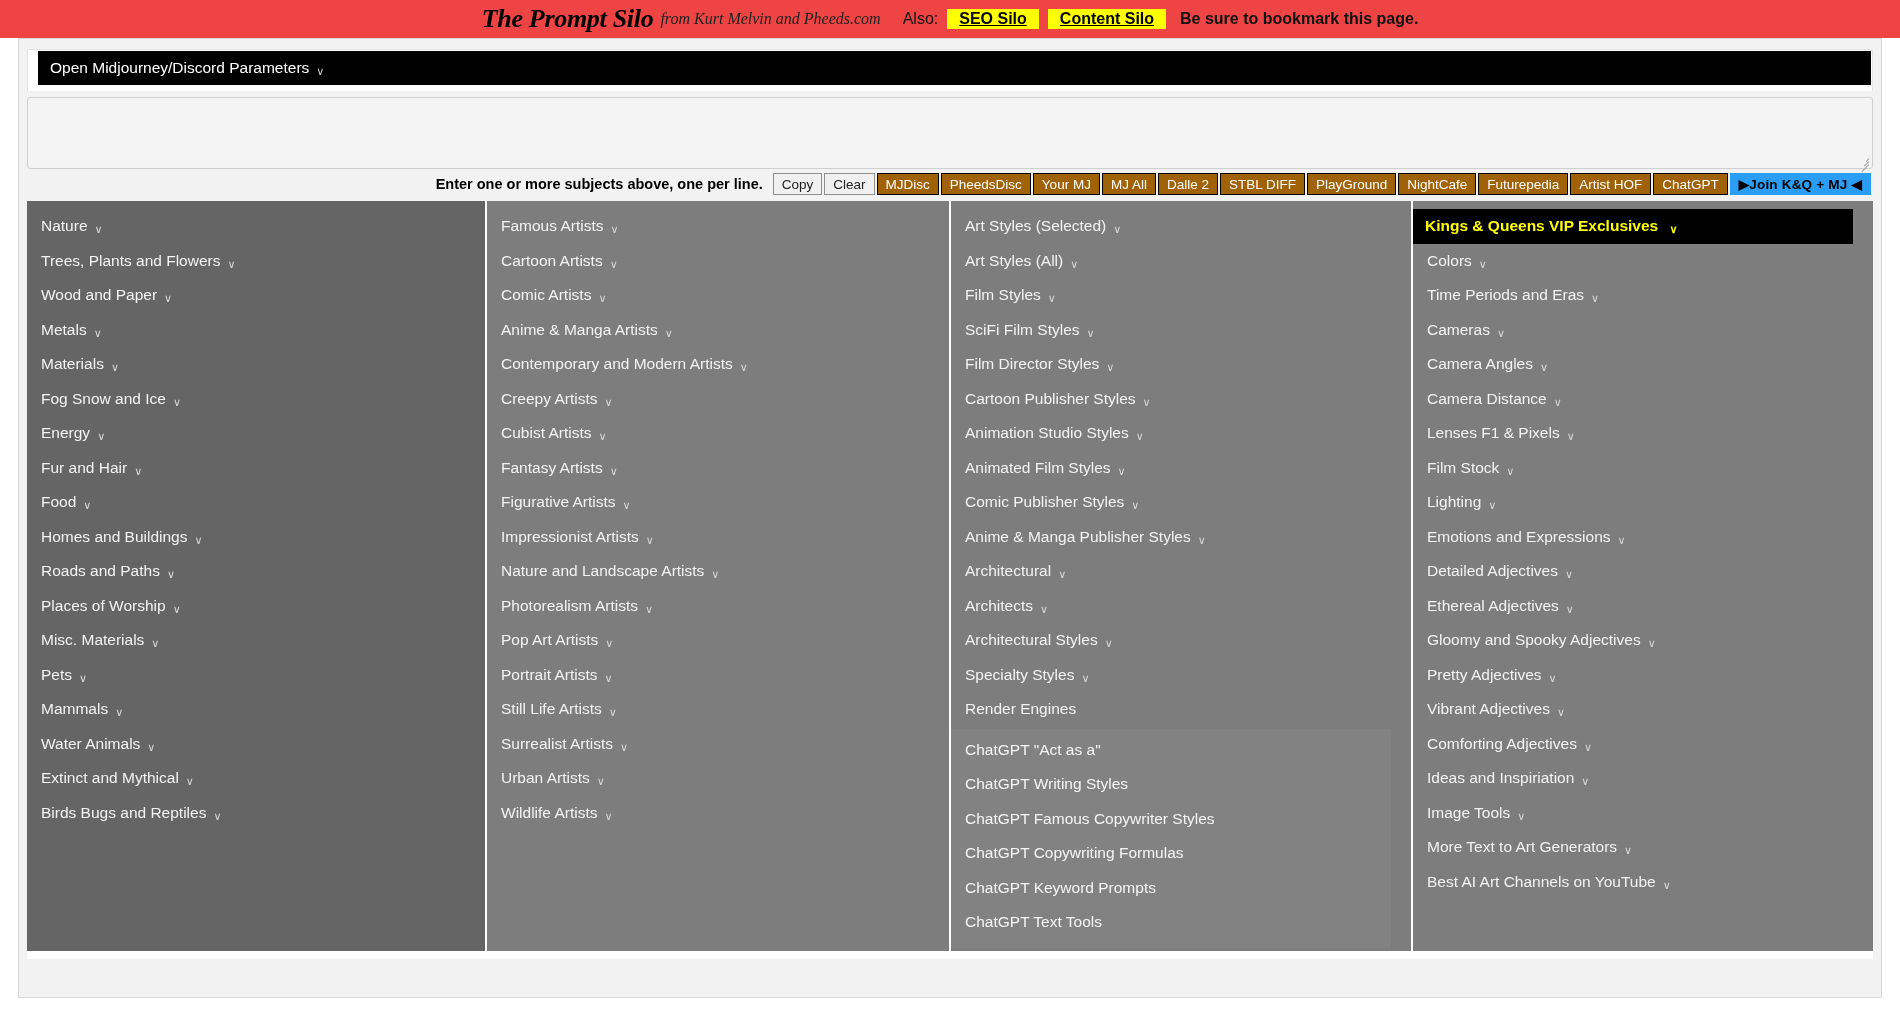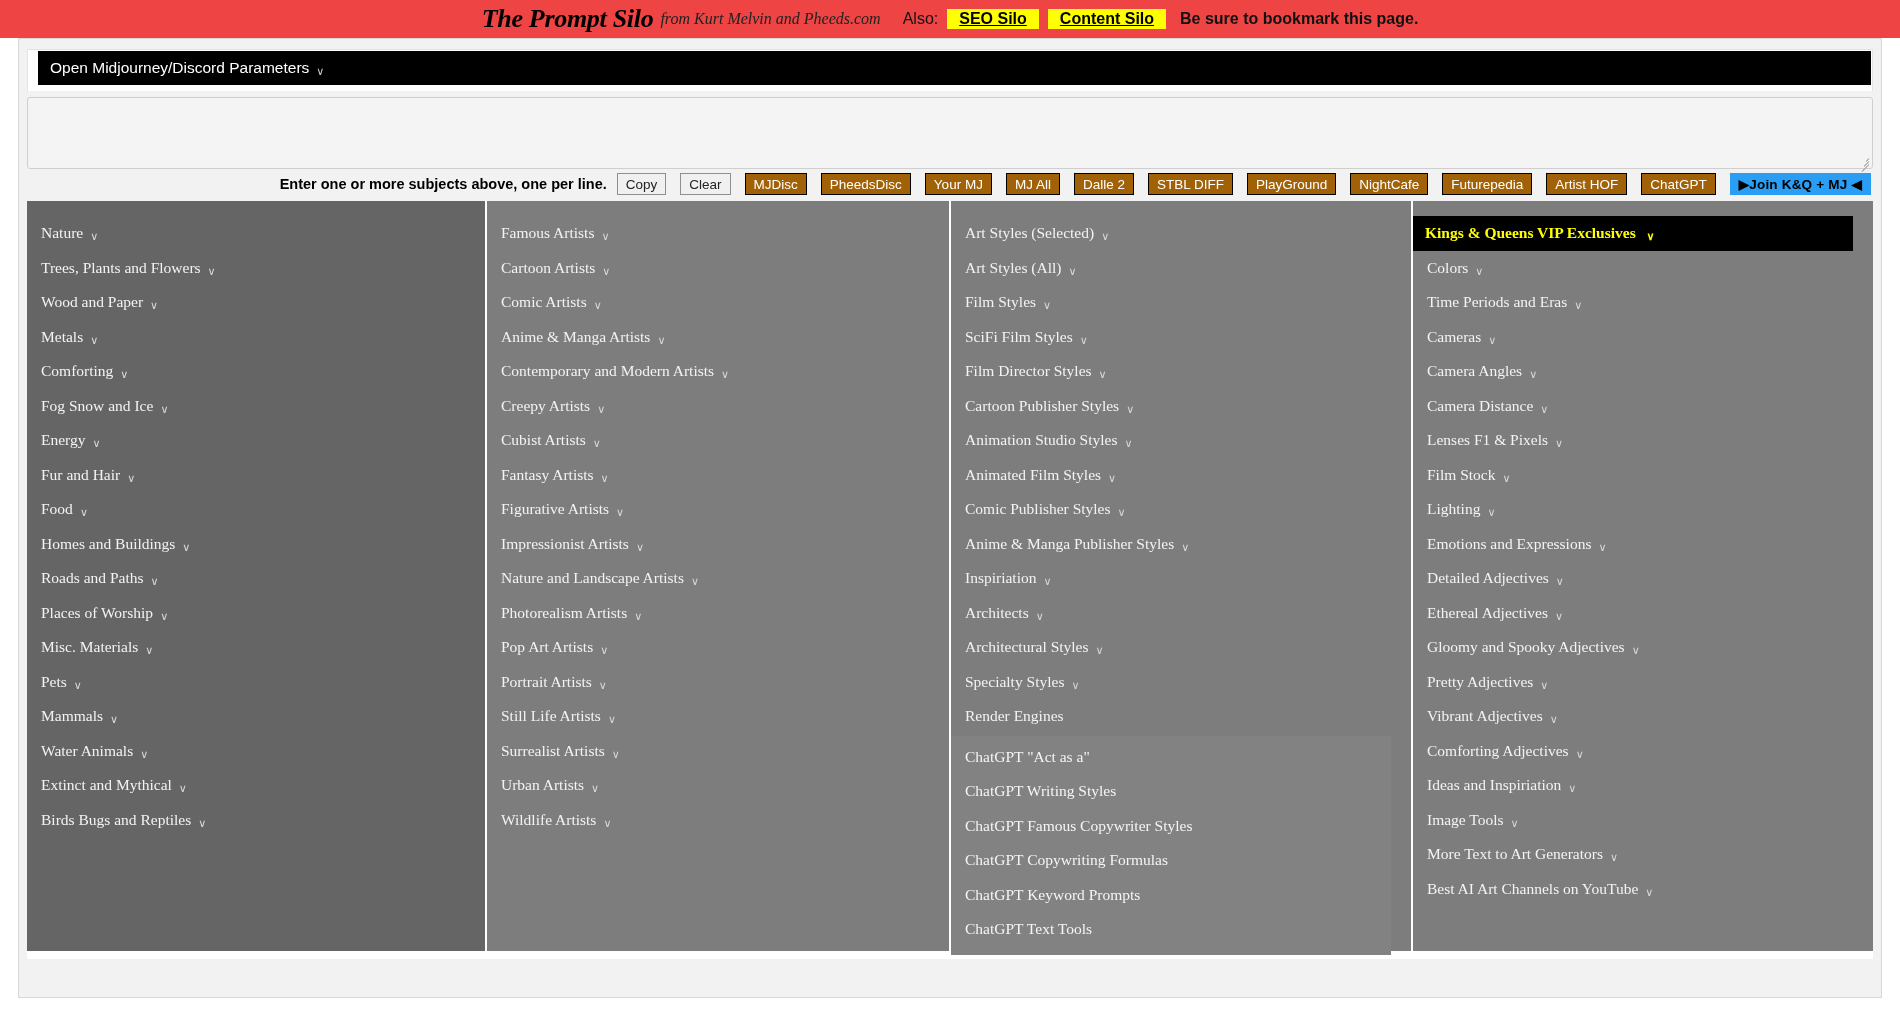--- a/index.html
+++ b/index.html
@@ -151,21 +151,21 @@
     font-weight: bold;
     color: #000;
     margin-right: 10px;
   }
   .btn {
     font-family: "Liberation Sans", sans-serif;
     font-size: 13.5px;
     height: 22px;
     line-height: 22px;
     padding: 0 8px;
-    margin-right: 14px;
+    margin-right: 2px;
     box-sizing: border-box;
     cursor: pointer;
     white-space: nowrap;
   }
   .btn.light {
     background: #f0f0f0;
     color: #222;
     border: 1px solid #8f8f8f;
   }
   .btn.dark {
@@ -185,22 +185,21 @@
   
   .columns {
     display: flex;
     background: #ffffff;
     height: 750px;
     margin-top: 2px;
     box-sizing: border-box;
   }
   .col {
     box-sizing: border-box;
-    padding-top: 15px;
-    font-family: Liberation Serif, serif;
+    padding-top: 8px;
   }
   .col-1 { background: #656565; width: 458px; }
   .col-2 { background: #7d7d7d; width: 462px; margin-left: 2px; }
   .col-3 { background: #7d7d7d; width: 460px; margin-left: 2px; position: relative; }
   .col-4 { background: #7d7d7d; flex: 1; margin-left: 2px; }
 
   .item {
     color: #f3f3f3;
     font-size: 15.5px;
     line-height: 34.5px;
@@ -284,21 +283,21 @@
     <button class="btn join">▶Join K&amp;Q + MJ ◀</button>
   </div>
 
   <div class="columns">
 
     <div class="col col-1" id="col1">
         <div class="item"><span>Nature</span><span class="chev">∨</span></div>
         <div class="item"><span>Trees, Plants and Flowers</span><span class="chev">∨</span></div>
         <div class="item"><span>Wood and Paper</span><span class="chev">∨</span></div>
         <div class="item"><span>Metals</span><span class="chev">∨</span></div>
-        <div class="item"><span>Comforting</span><span class="chev">∨</span></div>
+        <div class="item"><span>Materials</span><span class="chev">∨</span></div>
         <div class="item"><span>Fog Snow and Ice</span><span class="chev">∨</span></div>
         <div class="item"><span>Energy</span><span class="chev">∨</span></div>
         <div class="item"><span>Fur and Hair</span><span class="chev">∨</span></div>
         <div class="item"><span>Food</span><span class="chev">∨</span></div>
         <div class="item"><span>Homes and Buildings</span><span class="chev">∨</span></div>
         <div class="item"><span>Roads and Paths</span><span class="chev">∨</span></div>
         <div class="item"><span>Places of Worship</span><span class="chev">∨</span></div>
         <div class="item"><span>Misc. Materials</span><span class="chev">∨</span></div>
         <div class="item"><span>Pets</span><span class="chev">∨</span></div>
         <div class="item"><span>Mammals</span><span class="chev">∨</span></div>
@@ -332,21 +331,21 @@
           <div class="item"><span>Art Styles (Selected)</span><span class="chev">∨</span></div>
           <div class="item"><span>Art Styles (All)</span><span class="chev">∨</span></div>
           <div class="item"><span>Film Styles</span><span class="chev">∨</span></div>
           <div class="item"><span>SciFi Film Styles</span><span class="chev">∨</span></div>
           <div class="item"><span>Film Director Styles</span><span class="chev">∨</span></div>
           <div class="item"><span>Cartoon Publisher Styles</span><span class="chev">∨</span></div>
           <div class="item"><span>Animation Studio Styles</span><span class="chev">∨</span></div>
           <div class="item"><span>Animated Film Styles</span><span class="chev">∨</span></div>
           <div class="item"><span>Comic Publisher Styles</span><span class="chev">∨</span></div>
           <div class="item"><span>Anime &amp; Manga Publisher Styles</span><span class="chev">∨</span></div>
-          <div class="item"><span>Inspiriation</span><span class="chev">∨</span></div>
+          <div class="item"><span>Architectural</span><span class="chev">∨</span></div>
           <div class="item"><span>Architects</span><span class="chev">∨</span></div>
           <div class="item"><span>Architectural Styles</span><span class="chev">∨</span></div>
           <div class="item"><span>Specialty Styles</span><span class="chev">∨</span></div>
           <div class="item"><span>Render Engines</span></div>
         </div>
       <div class="gpt-panel" id="col3gpt">
           <div class="item"><span>ChatGPT "Act as a"</span></div>
           <div class="item"><span>ChatGPT Writing Styles</span></div>
           <div class="item"><span>ChatGPT Famous Copywriter Styles</span></div>
           <div class="item"><span>ChatGPT Copywriting Formulas</span></div>

